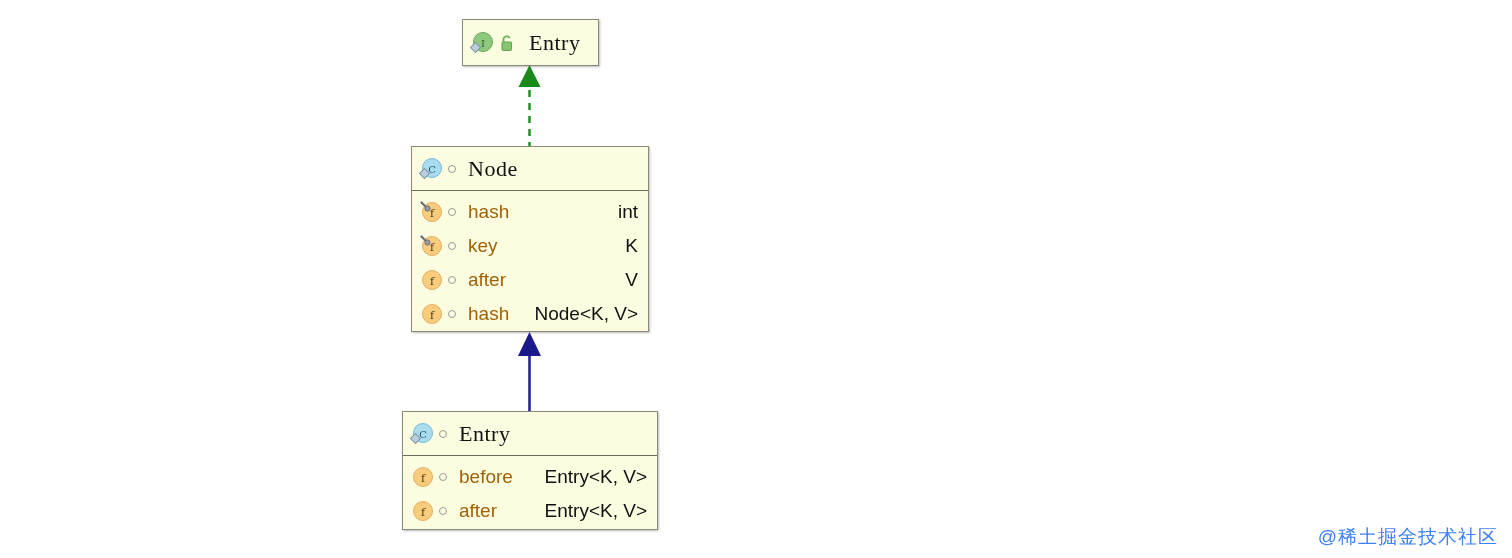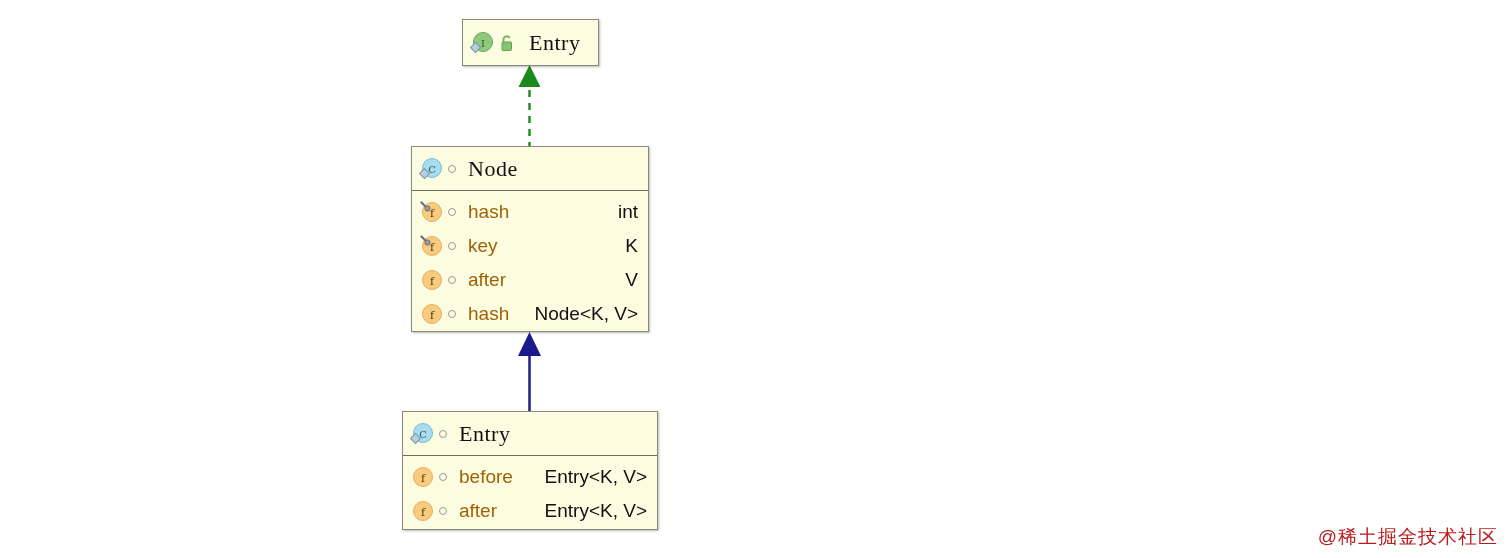--- a/index.html
+++ b/index.html
@@ -115,21 +115,21 @@
   .connector {
     position: absolute;
   }
 
   
   .watermark {
     position: absolute;
     right: 14px;
     bottom: 8px;
     font-size: 19px;
-    color: #b91c1c;
+    color: #3b82f6;
     letter-spacing: 1px;
     white-space: nowrap;
     user-select: none;
   }
 </style>
 </head>
 <body>
 
 <div id="canvas">
 

